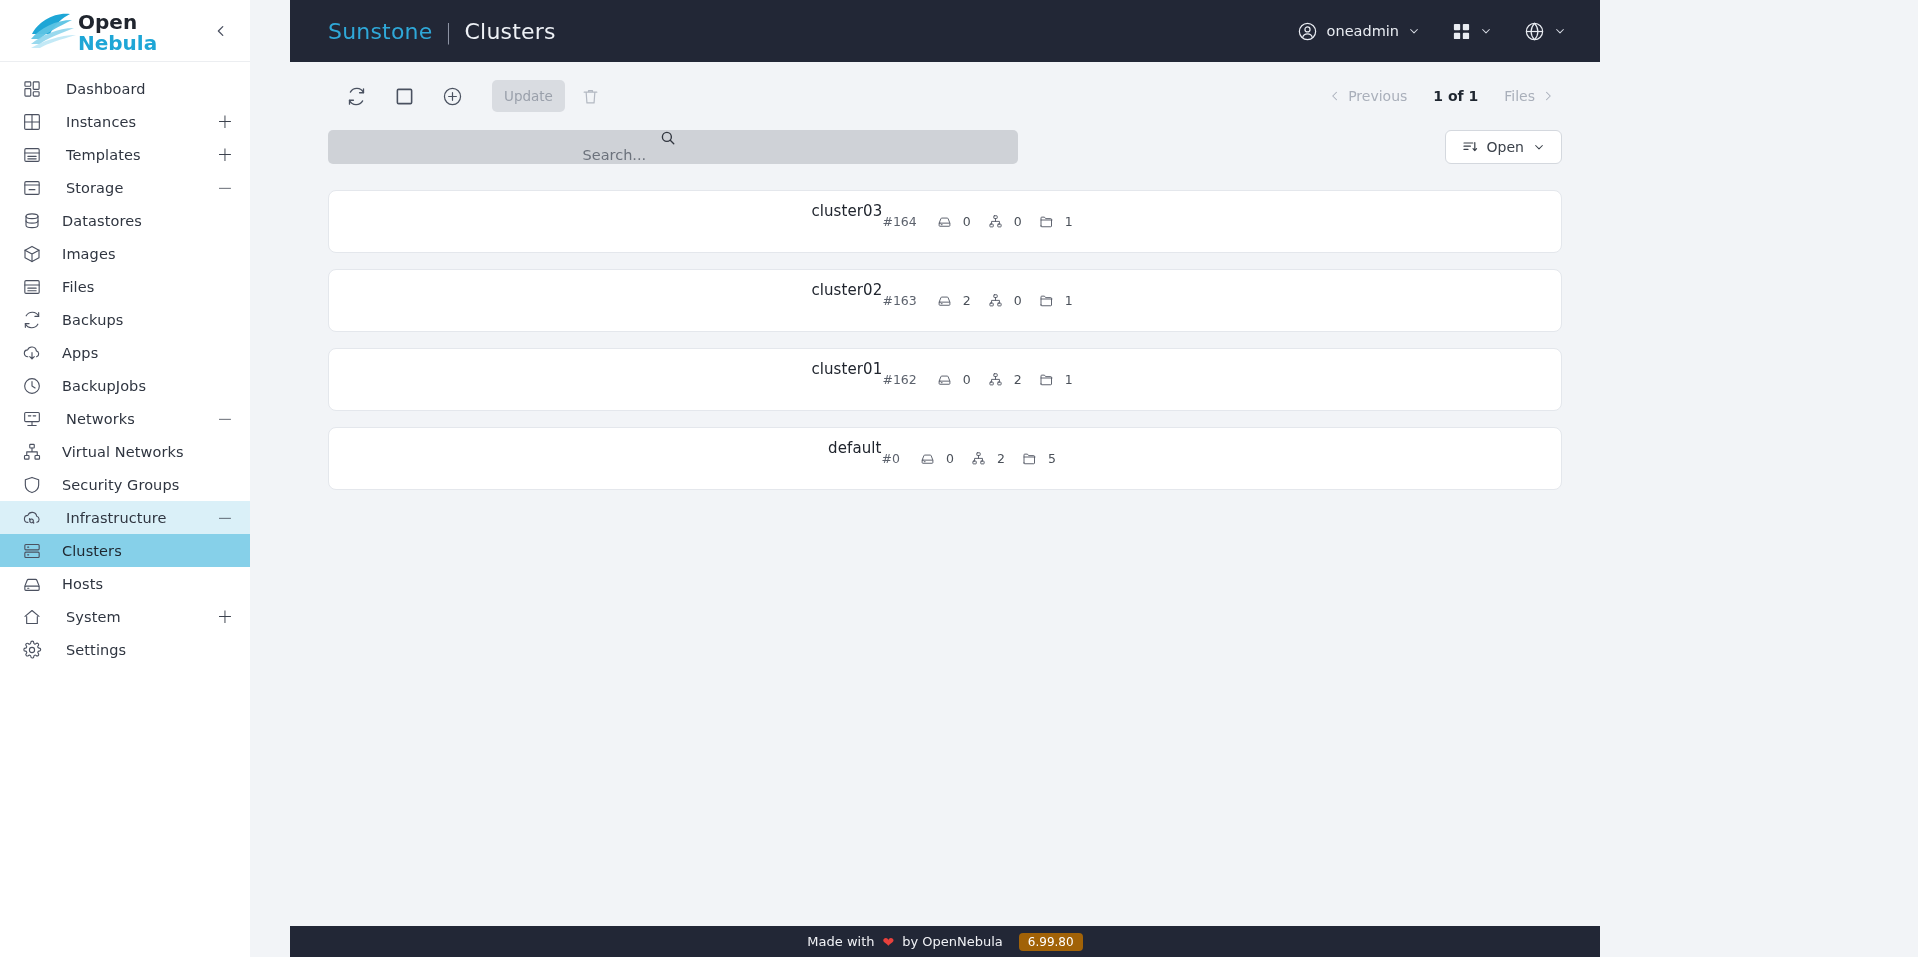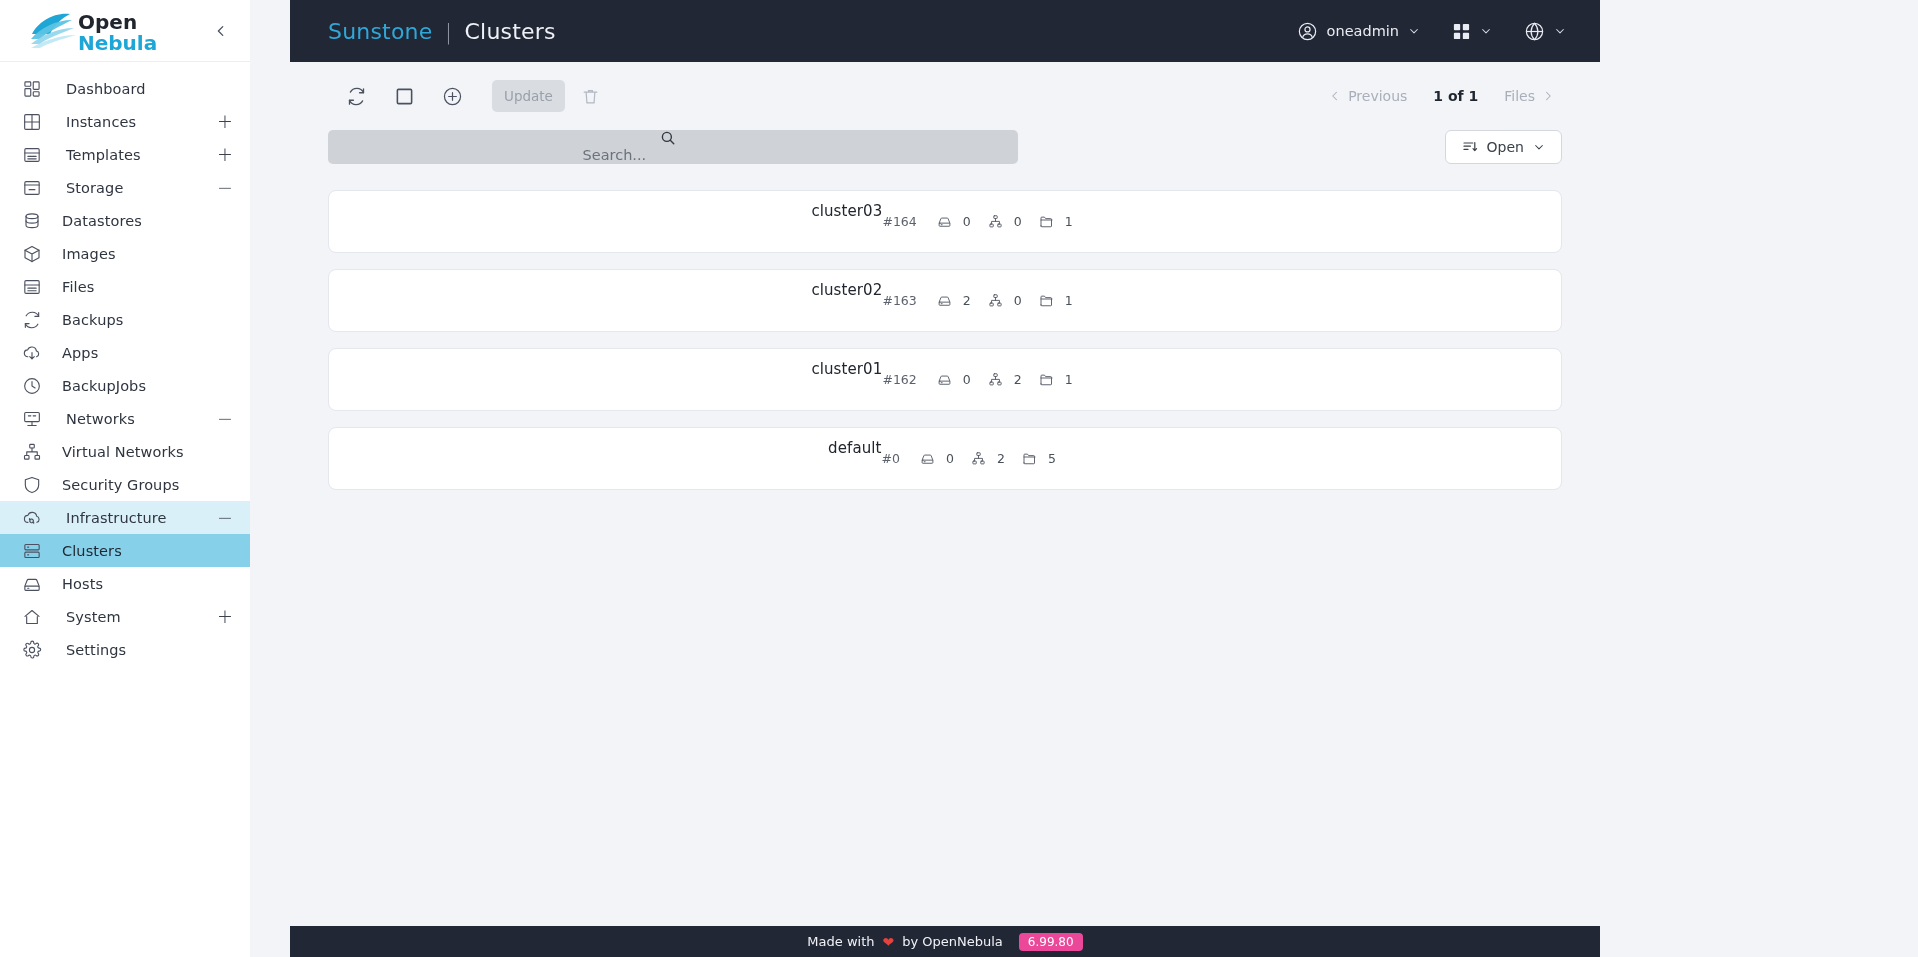--- a/index.html
+++ b/index.html
@@ -113,21 +113,21 @@
   .card-meta .mi { display: flex; align-items: center; color: #555b66; margin-left: 6px; }
   .card-meta .mv { color: #4a5059; margin-left: 6px; margin-right: 6px; }
 
   
   .footer {
     height: 31px; min-height: 31px; background: #222736; color: #f0f2f6;
     display: flex; align-items: center; justify-content: center; gap: 8px; font-size: 13px;
   }
   .footer .heart { color: #e8413c; font-size: 14px; }
   .version {
-    background: #ec4899; color: #ffffff; border-radius: 4px;
+    background: #a16207; color: #ffffff; border-radius: 4px;
     padding: 2px 9px; font-size: 12px; margin-left: 8px;
   }
 </style>
 </head>
 <body>
 
 <div class="app">
 
   <aside class="sidebar">
     <div class="sidebar-head">

